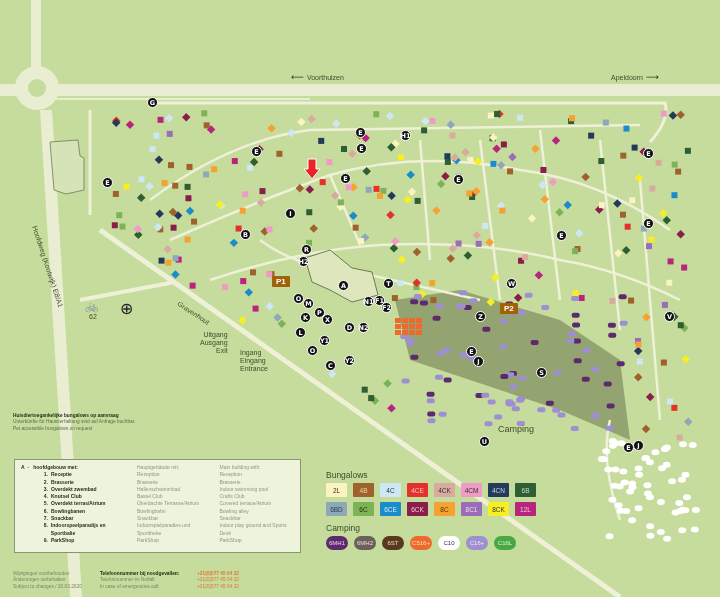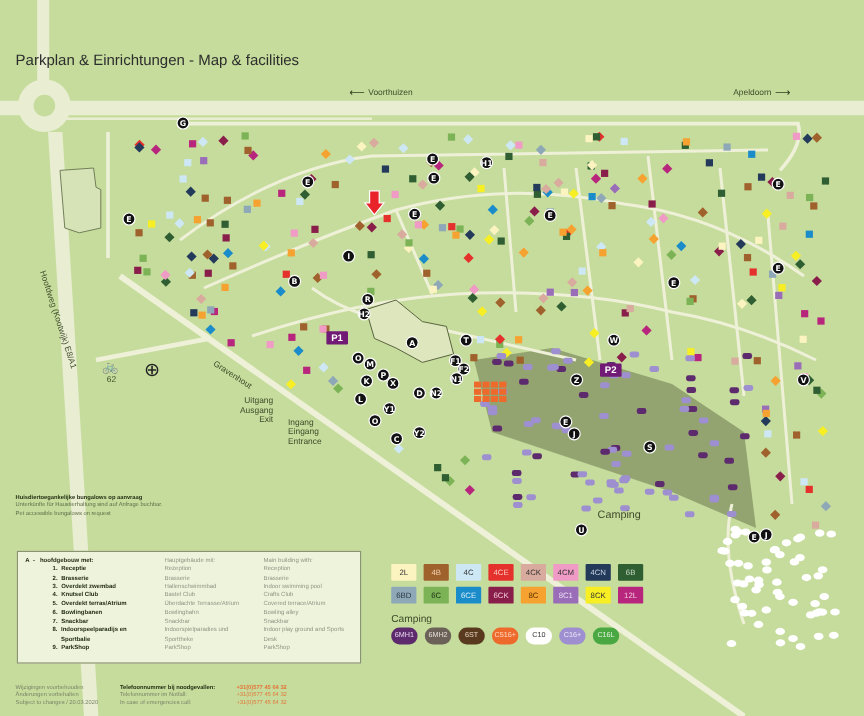--- a/index.html
+++ b/index.html
@@ -5,21 +5,21 @@
   * { box-sizing: border-box; margin: 0; padding: 0; }
   html, body { width: 720px; height: 597px; overflow: hidden; background: #c9dea0; }
   body { font-family: "Liberation Sans", sans-serif; position: relative; }
   .page { position: absolute; inset: 0; background: #c6dc9c; overflow: hidden; }
   .title { position: absolute; left: 13px; top: 12px; font-family: "DejaVu Sans", sans-serif; font-weight: bold; font-size: 21px; color: #7cb843; letter-spacing: 1px; }
   .subtitle { position: absolute; left: 13px; top: 43px; font-size: 12.5px; color: #2d2d2d; }
   .map { position: absolute; left: 0; top: 0; width: 720px; height: 597px; }
   .road-label { position: absolute; font-size: 7px; color: #3e4a2a; display: flex; align-items: center; gap: 3px; }
   .road-label .arrow { font-size: 9px; color: #2f3b1d; }
   .pin { position: absolute; width: 11px; height: 11px; border-radius: 50%; background: #111; color: #fff; font-size: 6.5px; font-weight: bold; display: flex; align-items: center; justify-content: center; font-family: "DejaVu Sans", sans-serif; border: 1px solid #fff; }
-  .pill-label { position: absolute; background: #701a75; color: #fff; font-size: 8px; font-weight: bold; padding: 1px 4px; border-radius: 1px; }
+  .pill-label { position: absolute; background: #a16207; color: #fff; font-size: 8px; font-weight: bold; padding: 1px 4px; border-radius: 1px; }
   .map-text { position: absolute; font-size: 7px; color: #3e4a2a; line-height: 1.15; }
   .camping-label { position: absolute; font-size: 9px; color: #3e4a2a; }
   .red-arrow { position: absolute; left: 303px; top: 158px; width: 18px; height: 22px; }
   .pet-note { position: absolute; left: 13px; top: 413px; font-size: 4.8px; line-height: 1.35; color: #5e6e4a; }
   .pet-note .strong { color: #1f2a10; font-weight: bold; }
   .legend-box { position: absolute; left: 14px; top: 459px; width: 287px; height: 94px; background: #eef3dc; border: 1px solid #8a9470; padding: 4px 6px; display: flex; gap: 8px; font-size: 5px; line-height: 7.3px; }
   .legend-col1 { width: 108px; color: #1f2a10; }
   .legend-col1 .hdr { font-weight: bold; }
   .legend-col1 .item { font-weight: bold; padding-left: 20px; display: flex; gap: 3px; }
   .legend-col1 .item .n { width: 7px; text-align: right; }
@@ -473,21 +473,20 @@
         <ellipse cx="650.3789437585734" cy="535.6880144032922" rx="4" ry="3" fill="#ffffff"></ellipse>
         <ellipse cx="615.3540809327847" cy="469.4388717421125" rx="4" ry="3" fill="#ffffff"></ellipse>
         <ellipse cx="632.0781893004115" cy="520.3707990397805" rx="4" ry="3" fill="#ffffff"></ellipse>
         <ellipse cx="649.9339849108368" cy="497.1257716049383" rx="4" ry="3" fill="#ffffff"></ellipse>
         <ellipse cx="647.9338134430727" cy="493.5309499314129" rx="4" ry="3" fill="#ffffff"></ellipse>
         <ellipse cx="612.4974279835391" cy="499.70979080932784" rx="4" ry="3" fill="#ffffff"></ellipse>
         <ellipse cx="681.8964334705075" cy="479.8598251028807" rx="4" ry="3" fill="#ffffff"></ellipse>
       </g>
   </svg>
 
-  <div class="subtitle">Parkplan &amp; Einrichtungen  - Map &amp; facilities</div>
 
   <div class="road-label" style="left:291px;top:72px;">
     <span class="arrow">⟵</span>
     <span>Voorthuizen</span>
   </div>
   <div class="road-label" style="left:611px;top:72px;">
     <span>Apeldoorn</span>
     <span class="arrow">⟶</span>
   </div>
   <div class="map-text" style="left:38px;top:225px;transform:rotate(72deg);transform-origin:left top;white-space:nowrap;">Hoofdweg (Kootwijk) E8/A1</div>
@@ -526,21 +525,21 @@
   <div class="pin" style="left:556px;top:230px;">E</div>
   <div class="pin" style="left:285px;top:208px;">I</div>
   <div class="pin" style="left:240px;top:229px;">B</div>
   <div class="pin" style="left:301px;top:244px;">R</div>
   <div class="pin" style="left:298px;top:256px;">H2</div>
   <div class="pin" style="left:338px;top:280px;">A</div>
   <div class="pin" style="left:383px;top:278px;">T</div>
   <div class="pin" style="left:506px;top:278px;">W</div>
   <div class="pin" style="left:374px;top:295px;">F1</div>
   <div class="pin" style="left:381px;top:302px;">F2</div>
-  <div class="pin" style="left:363px;top:310px;margin-left:12px;">N1</div>
+  <div class="pin" style="left:363px;top:296px;">N1</div>
   <div class="pin" style="left:358px;top:322px;">N2</div>
   <div class="pin" style="left:293px;top:293px;">O</div>
   <div class="pin" style="left:303px;top:298px;">M</div>
   <div class="pin" style="left:314px;top:307px;">P</div>
   <div class="pin" style="left:322px;top:314px;">X</div>
   <div class="pin" style="left:300px;top:312px;">K</div>
   <div class="pin" style="left:295px;top:327px;">L</div>
   <div class="pin" style="left:344px;top:322px;">D</div>
   <div class="pin" style="left:319px;top:335px;">Y1</div>
   <div class="pin" style="left:307px;top:345px;">O</div>
@@ -641,20 +640,21 @@
     <div>Telefonnummer im Notfall:</div>
     <div>In case of emergencies call:</div>
   </div>
   <div class="footer-right">
     <div style="font-weight:bold">+31(0)577 45 64 32</div>
     <div>+31(0)577 45 64 32</div>
     <div>+31(0)577 45 64 32</div>
   </div>
 
   <div class="key">
+    <h4>Bungalows</h4>
     <div class="swatch-grid" id="bungalow-grid">
         <div class="swatch" style="background: rgb(251, 243, 192); color: rgb(51, 51, 51);">2L</div>
         <div class="swatch" style="background: rgb(160, 98, 45); color: rgb(242, 210, 176);">4B</div>
         <div class="swatch" style="background: rgb(205, 231, 245); color: rgb(51, 51, 51);">4C</div>
         <div class="swatch" style="background: rgb(229, 49, 44); color: rgb(247, 200, 192);">4CE</div>
         <div class="swatch" style="background: rgb(217, 171, 159); color: rgb(51, 51, 51);">4CK</div>
         <div class="swatch" style="background: rgb(240, 155, 197); color: rgb(51, 51, 51);">4CM</div>
         <div class="swatch" style="background: rgb(35, 58, 91); color: rgb(199, 211, 227);">4CN</div>
         <div class="swatch" style="background: rgb(47, 94, 50); color: rgb(200, 220, 197);">6B</div>
         <div class="swatch" style="background: rgb(142, 168, 184); color: rgb(45, 58, 68);">6BD</div>

